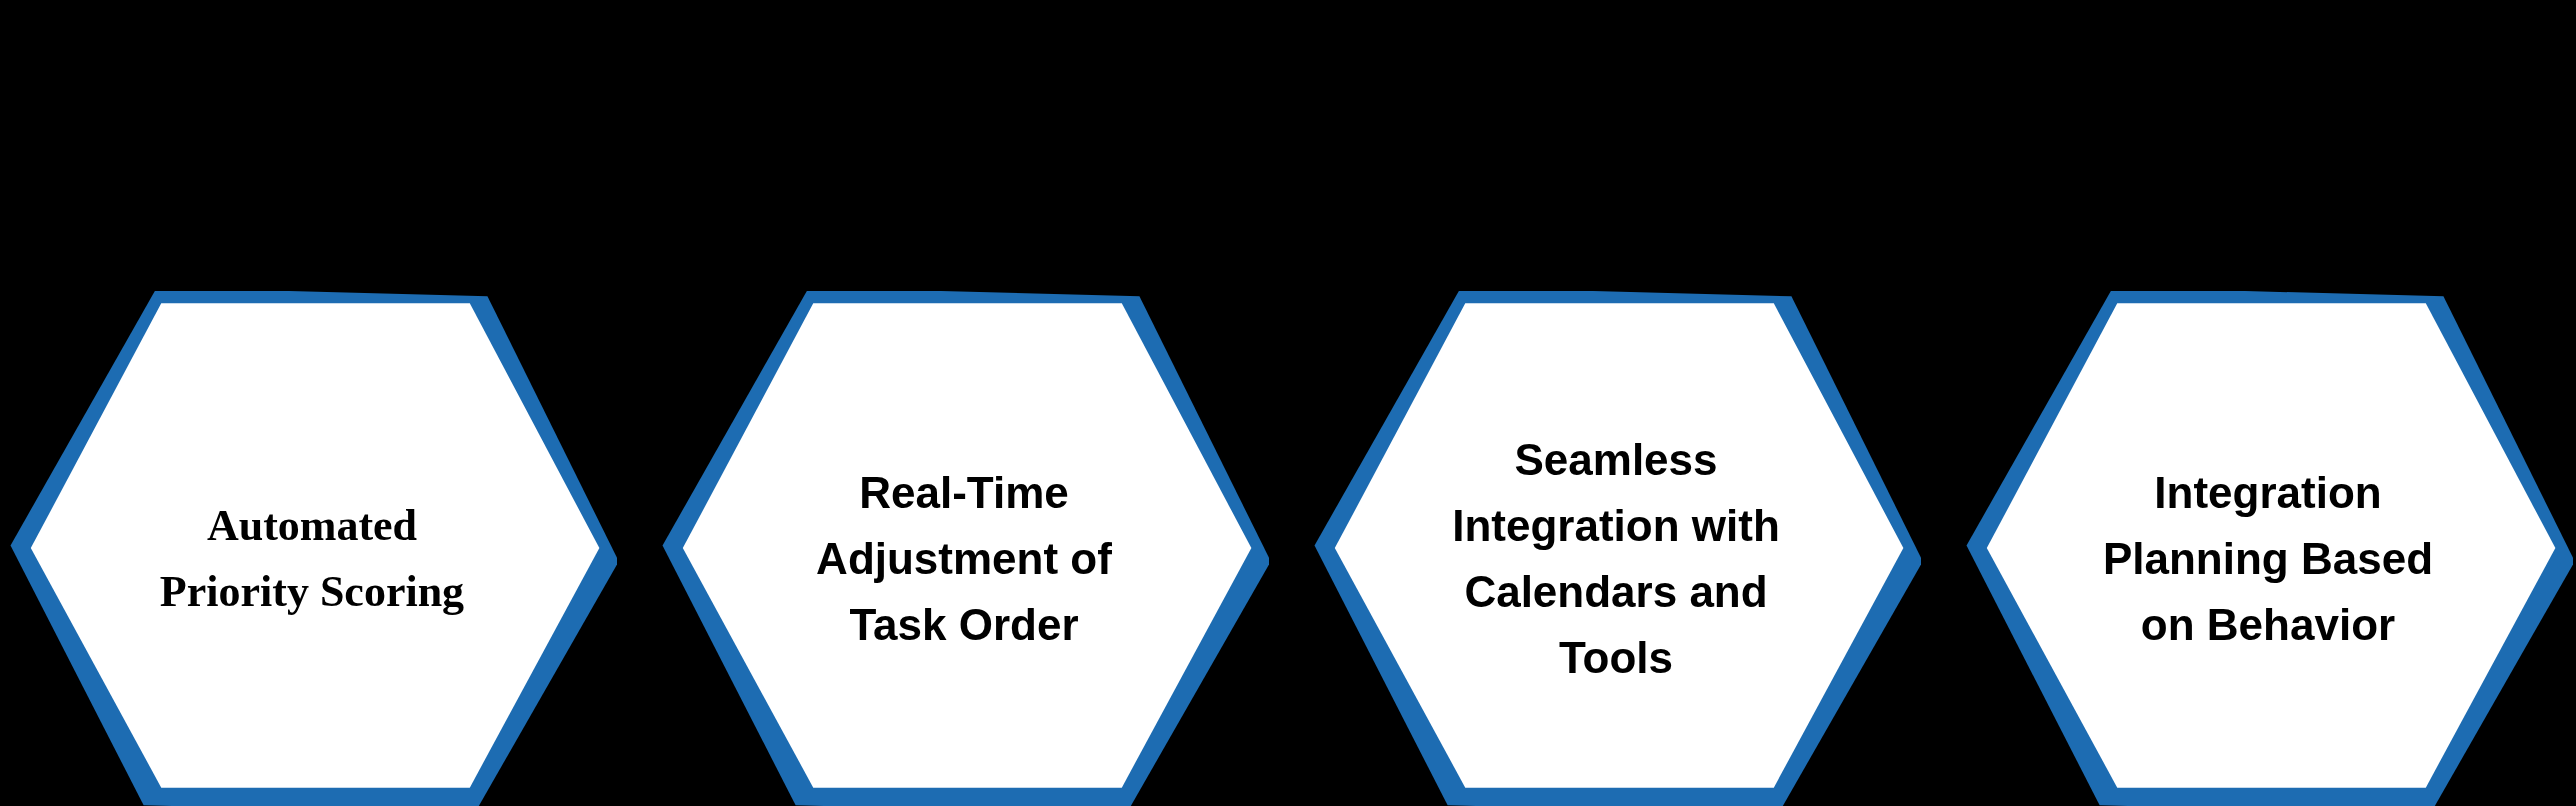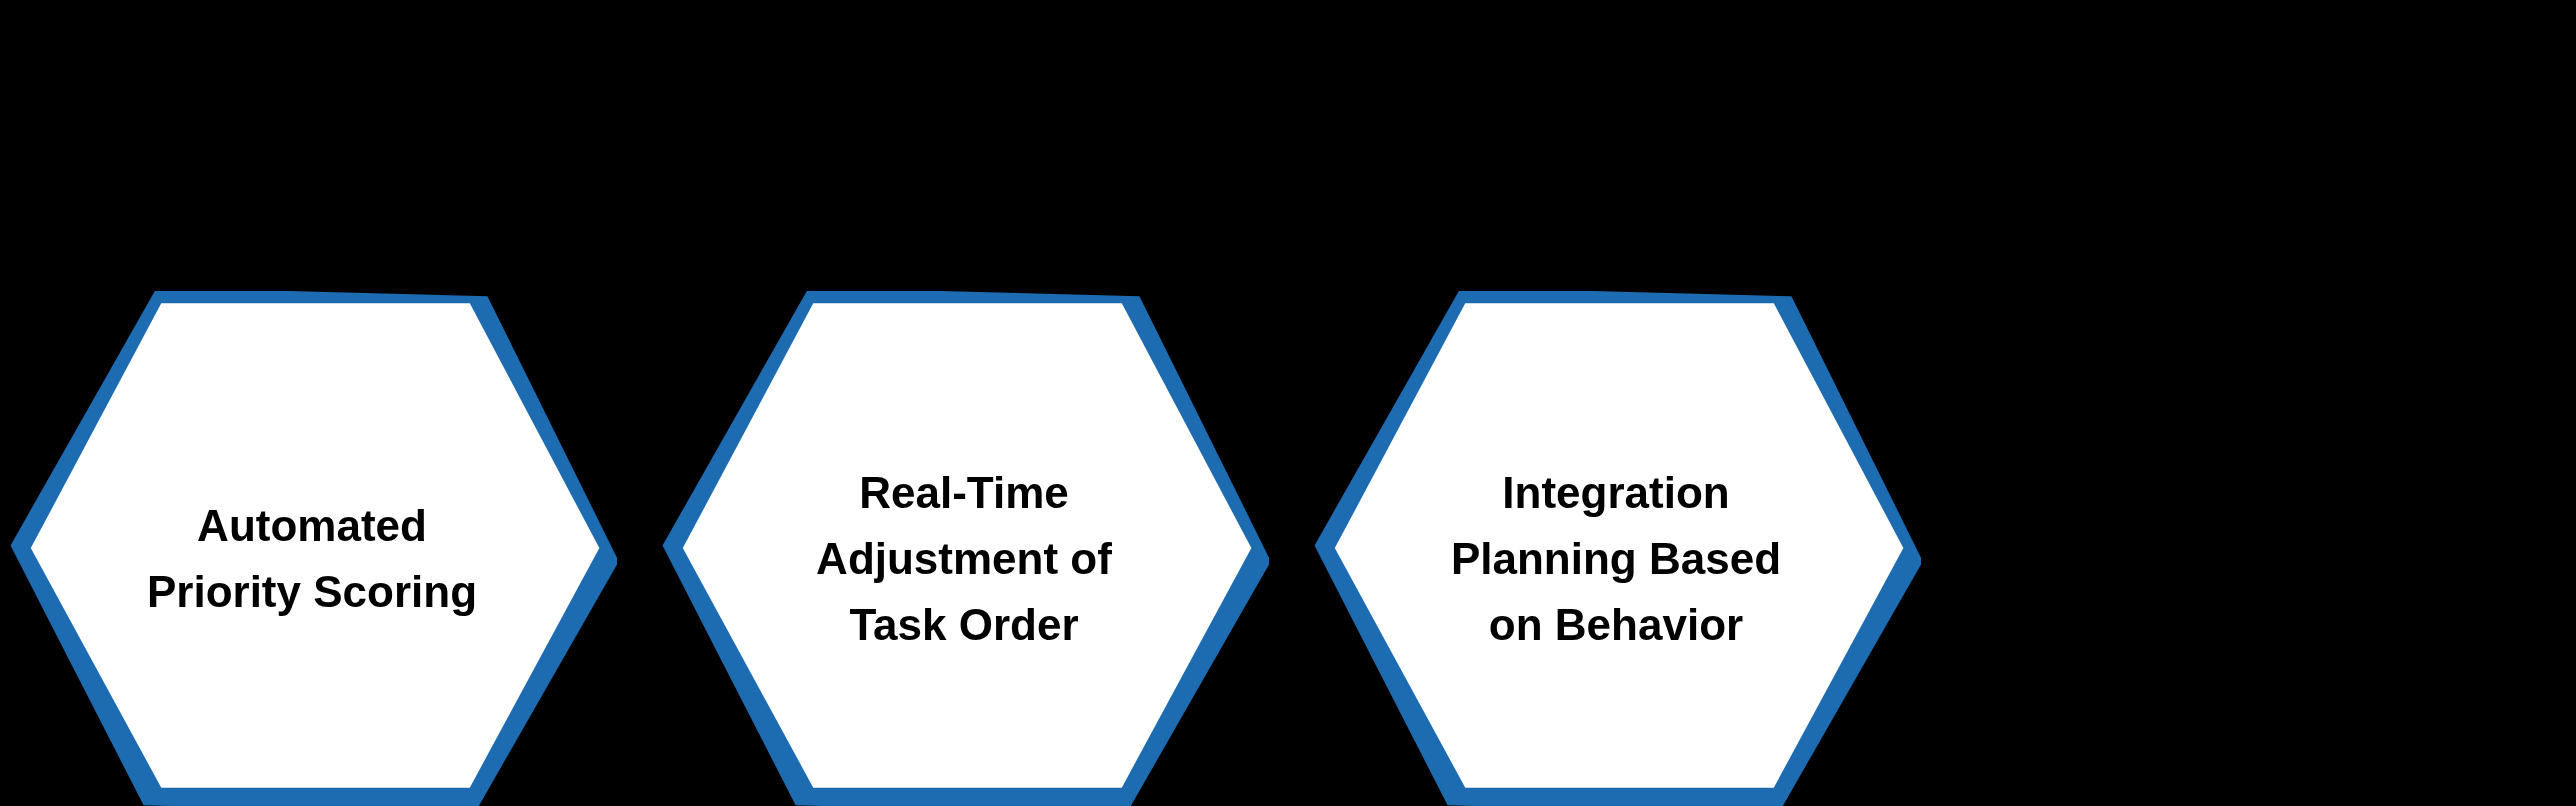--- a/index.html
+++ b/index.html
@@ -37,21 +37,21 @@
     transform: translate(-50%, -50%);
     width: 493px;
     text-align: center;
     font-weight: 700;
     font-size: 44px;
     line-height: 66px;
     color: #000000;
     white-space: pre-line;
   }
   
-  .hex-card:nth-of-type(1) { left: 7px; }
+  .hex-card:nth-of-type(1) { left: 7px; font-family: Liberation Serif, serif; }
   .hex-card:nth-of-type(2) { left: 659px; }
   .hex-card:nth-of-type(3) { left: 1311px; }
   .hex-card:nth-of-type(4) { left: 1963px; }
 </style>
 </head>
 <body>
 
 <div class="canvas">
 
   <div class="hex-card">
@@ -66,20 +66,30 @@
   <div class="hex-card">
     <svg class="hex-svg" viewBox="0 0 692 586" preserveAspectRatio="none" xmlns="http://www.w3.org/2000/svg">
       <polygon points="170,-4 545,6 694,307 530,594 155,584 4,289" fill="#1d6cb2"></polygon>
       <polygon points="175,14 525,14 672,292 525,564 175,564 27,292" fill="#ffffff"></polygon>
     </svg>
     <div class="hex-label">Real-Time
 Adjustment of
 Task Order</div>
   </div>
 
+  <div class="hex-card">
+    <svg class="hex-svg" viewBox="0 0 692 586" preserveAspectRatio="none" xmlns="http://www.w3.org/2000/svg">
+      <polygon points="170,-4 545,6 694,307 530,594 155,584 4,289" fill="#1d6cb2"></polygon>
+      <polygon points="175,14 525,14 672,292 525,564 175,564 27,292" fill="#ffffff"></polygon>
+    </svg>
+    <div class="hex-label">Seamless
+Integration with
+Calendars and
+Tools</div>
+  </div>
 
   <div class="hex-card">
     <svg class="hex-svg" viewBox="0 0 692 586" preserveAspectRatio="none" xmlns="http://www.w3.org/2000/svg">
       <polygon points="170,-4 545,6 694,307 530,594 155,584 4,289" fill="#1d6cb2"></polygon>
       <polygon points="175,14 525,14 672,292 525,564 175,564 27,292" fill="#ffffff"></polygon>
     </svg>
     <div class="hex-label">Integration
 Planning Based
 on Behavior</div>
   </div>

